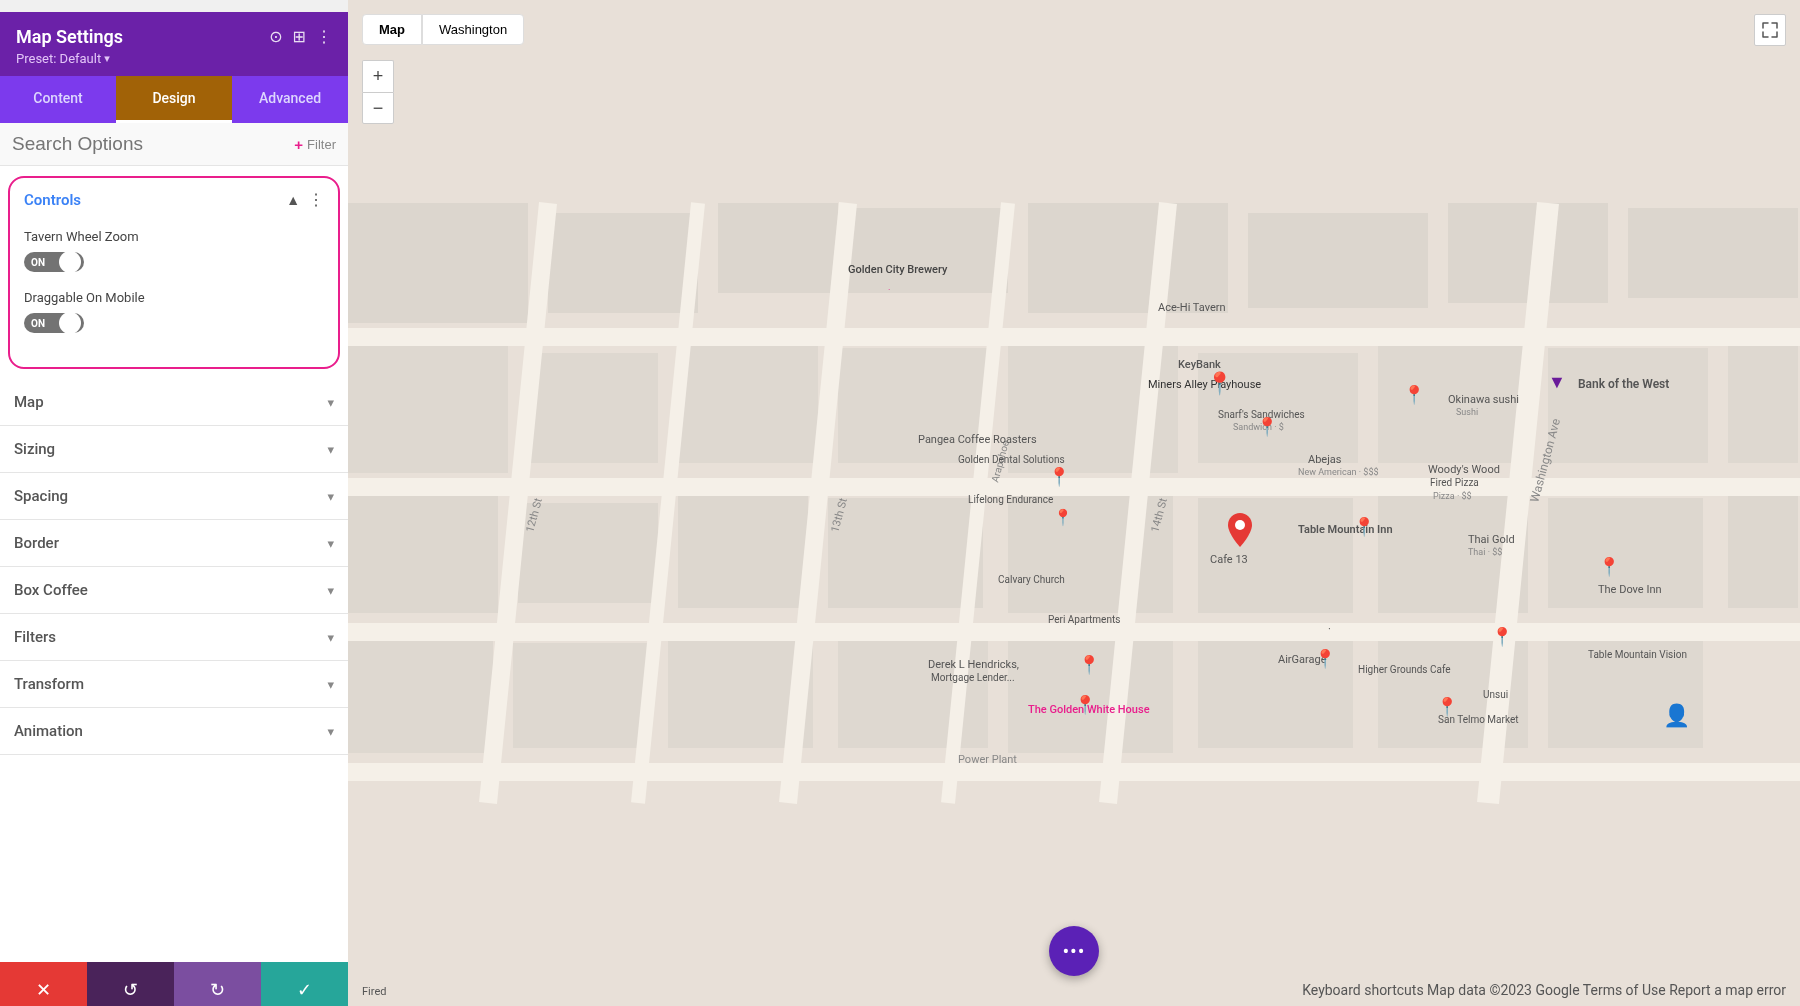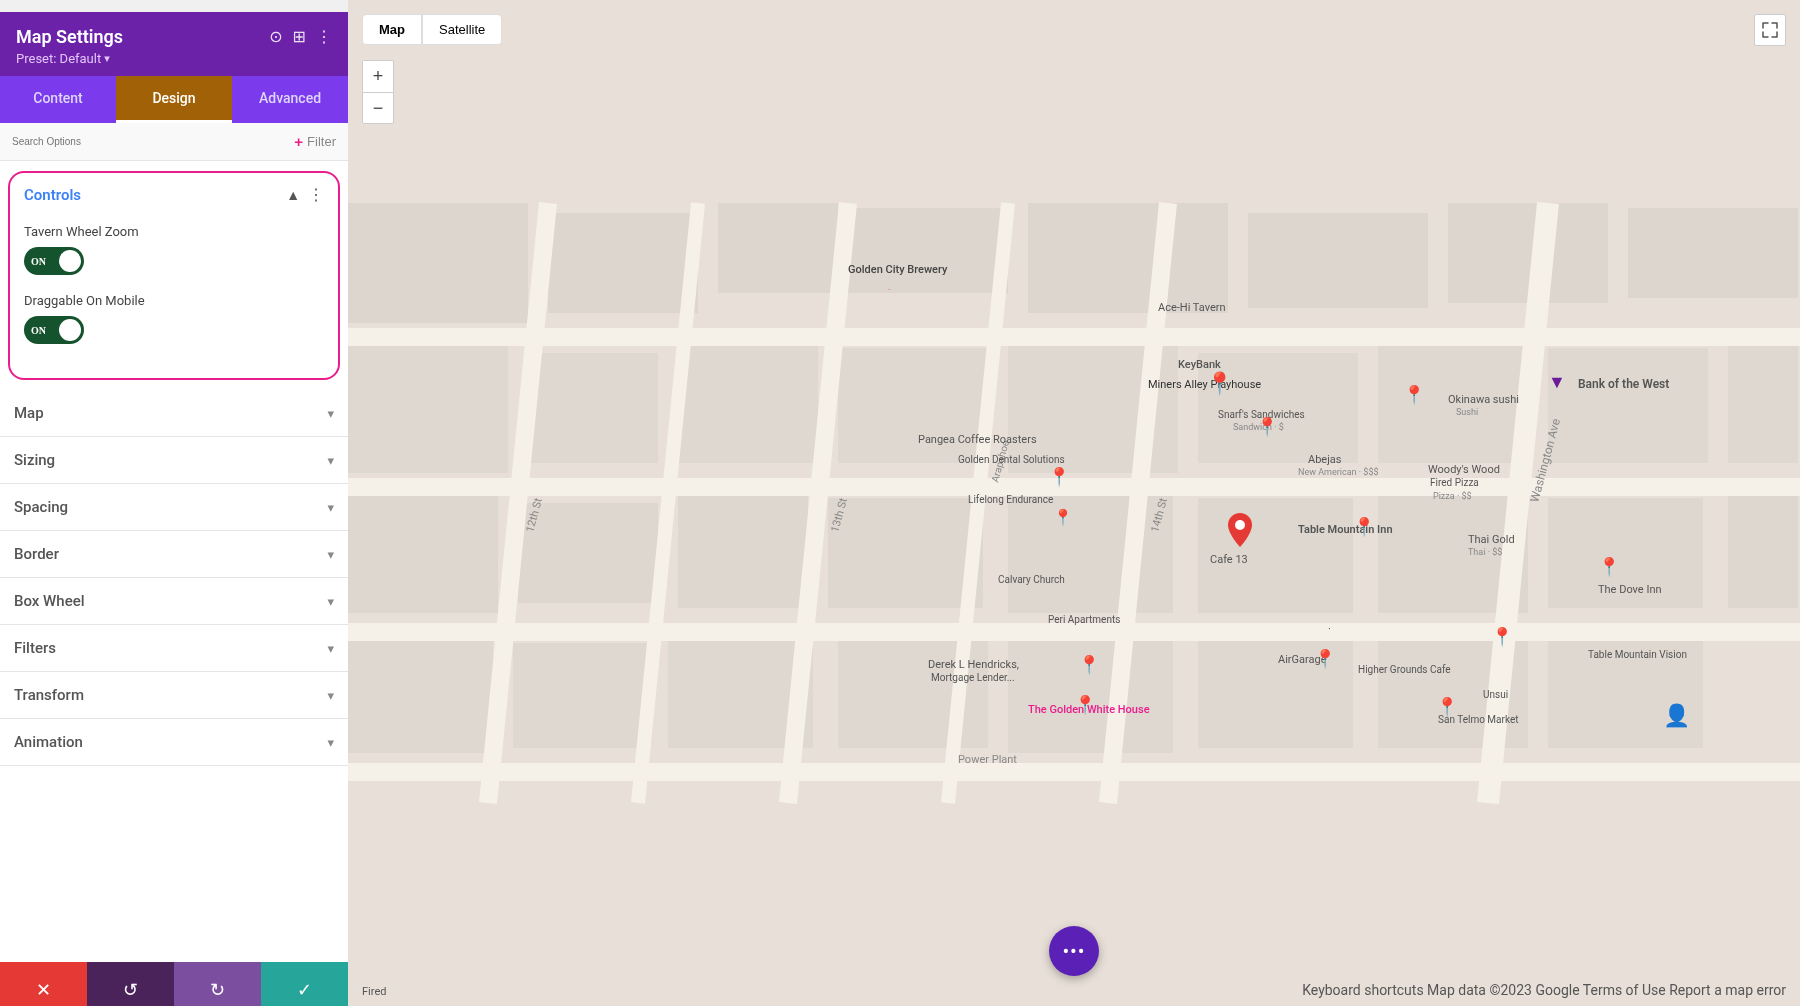--- a/index.html
+++ b/index.html
@@ -83,21 +83,21 @@
       padding: 10px 12px;
       background: #f9f9f9;
       border-bottom: 1px solid #e5e5e5;
       gap: 8px;
     }
     .search-input {
       flex: 1;
       border: none;
       background: transparent;
       color: #888;
-      font-size: 10px;
+      font-size: 19px;
       outline: none;
     }
     .filter-btn {
       display: flex;
       align-items: center;
       gap: 4px;
       color: #888;
       font-size: 13px;
       cursor: pointer;
       background: none;
@@ -150,27 +150,26 @@
     .toggle-label {
       font-size: 13px;
       color: #444;
       margin-bottom: 8px;
       display: block;
     }
     .toggle-switch {
       display: flex;
       align-items: center;
       width: 60px;
-      height: 28px;
-      background: #14532d;
+      height: 20px;
+      background: #737373;
       border-radius: 14px;
       padding: 3px;
       cursor: pointer;
       position: relative;
-      font-family: Liberation Serif, serif;
     }
     .toggle-on-label {
       color: #fff;
       font-size: 10px;
       font-weight: bold;
       position: absolute;
       left: 7px;
     }
     .toggle-thumb {
       width: 22px;
@@ -423,21 +422,21 @@
       </div>
     </div>
     <div class="section-collapsed">
       <div class="section-header">
         <span class="section-title">Border</span>
         <span class="chevron-down">▾</span>
       </div>
     </div>
     <div class="section-collapsed">
       <div class="section-header">
-        <span class="section-title">Box Wheel</span>
+        <span class="section-title">Box Coffee</span>
         <span class="chevron-down">▾</span>
       </div>
     </div>
     <div class="section-collapsed">
       <div class="section-header">
         <span class="section-title">Filters</span>
         <span class="chevron-down">▾</span>
       </div>
     </div>
     <div class="section-collapsed">
@@ -621,21 +620,21 @@
 
         <text x="908" y="230" font-size="18" fill="#43a047">📍</text>
         <text x="1143" y="440" font-size="18" fill="#43a047">📍</text>
 
         <text x="1200" y="185" font-size="18" fill="#6a1b9a">▼</text>
       </svg>
     </div>
 
     <div class="map-toolbar">
       <button class="map-tab-btn active">Map</button>
-      <button class="map-tab-btn">Satellite</button>
+      <button class="map-tab-btn">Washington</button>
     </div>
 
     <div style="position:absolute; top:60px; left:14px; z-index:5;">
       <button class="zoom-btn">+</button>
       <button class="zoom-btn">−</button>
     </div>
 
     <div class="map-expand">
       <svg width="16" height="16" viewBox="0 0 16 16" fill="none" xmlns="http://www.w3.org/2000/svg">
         <path d="M1 1h5M1 1v5M15 1h-5M15 1v5M1 15h5M1 15v-5M15 15h-5M15 15v-5" stroke="#555" stroke-width="1.5" stroke-linecap="round"></path>

